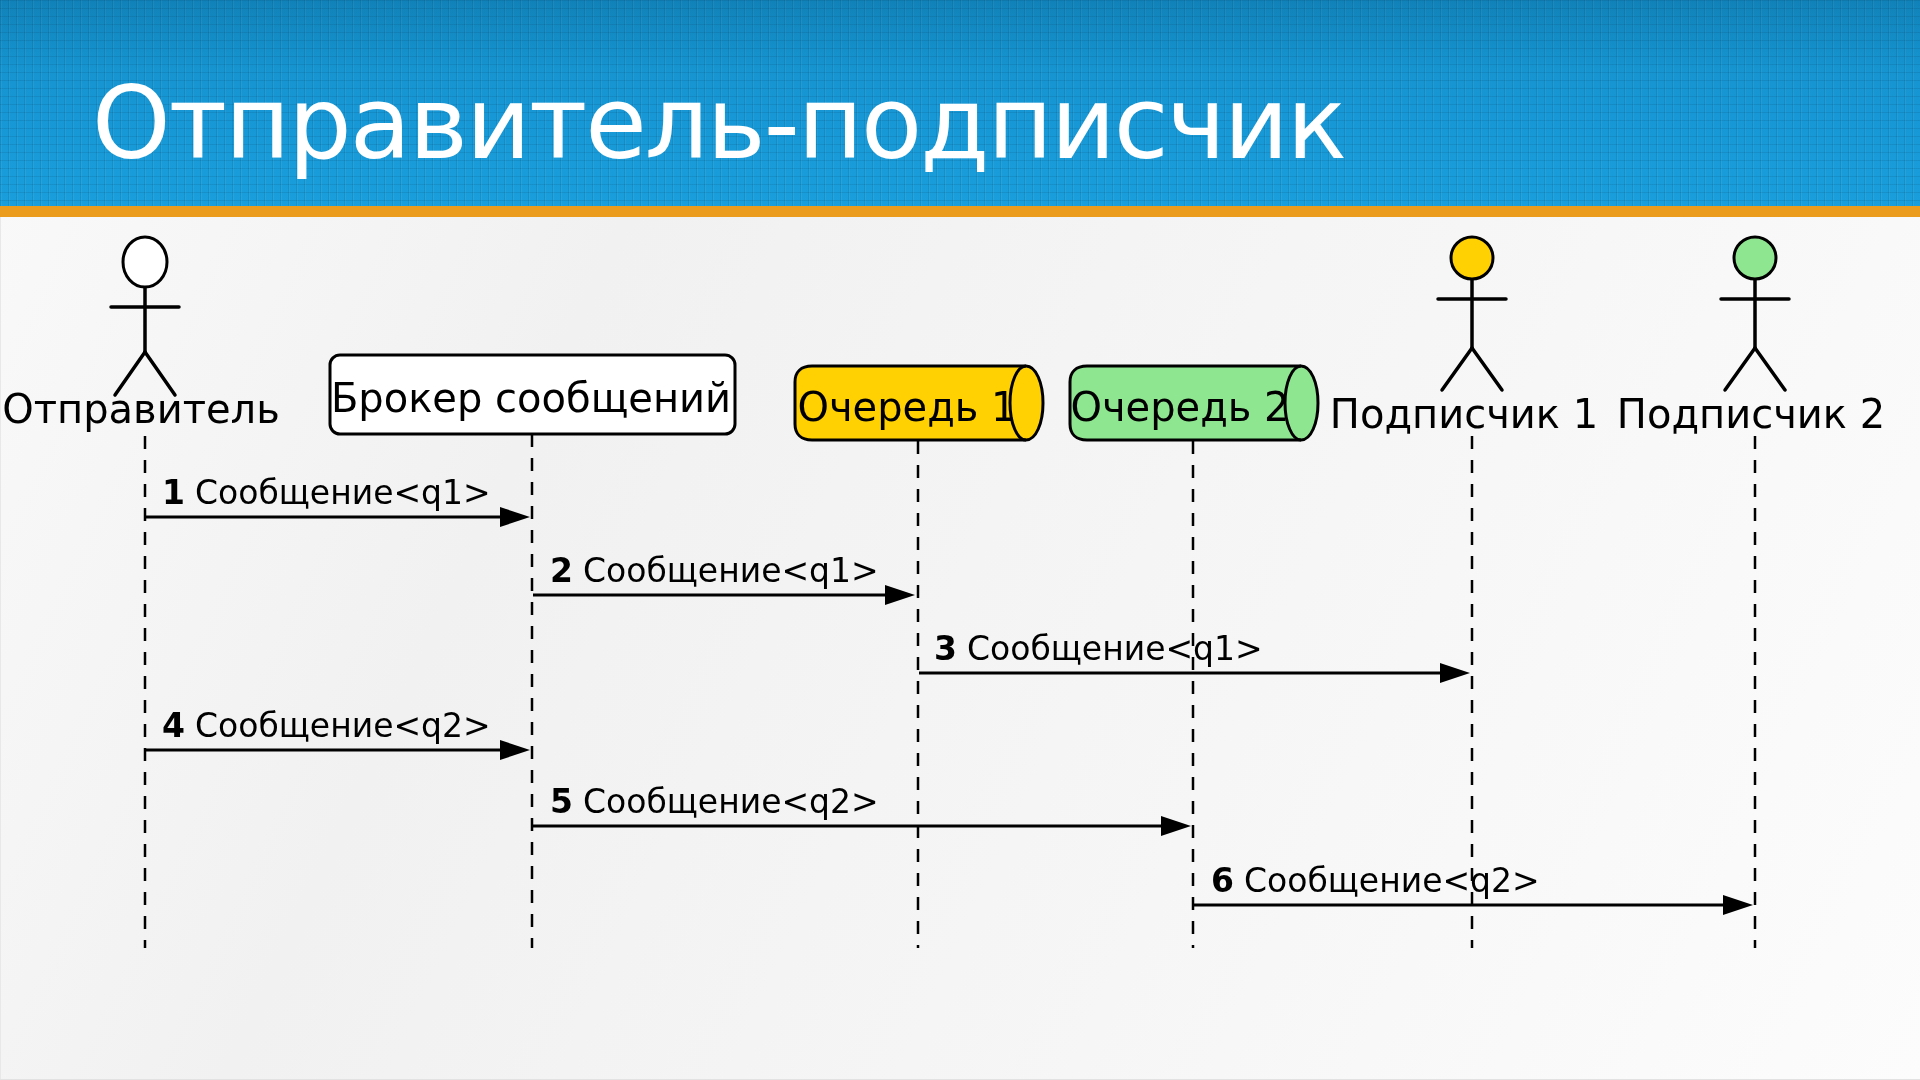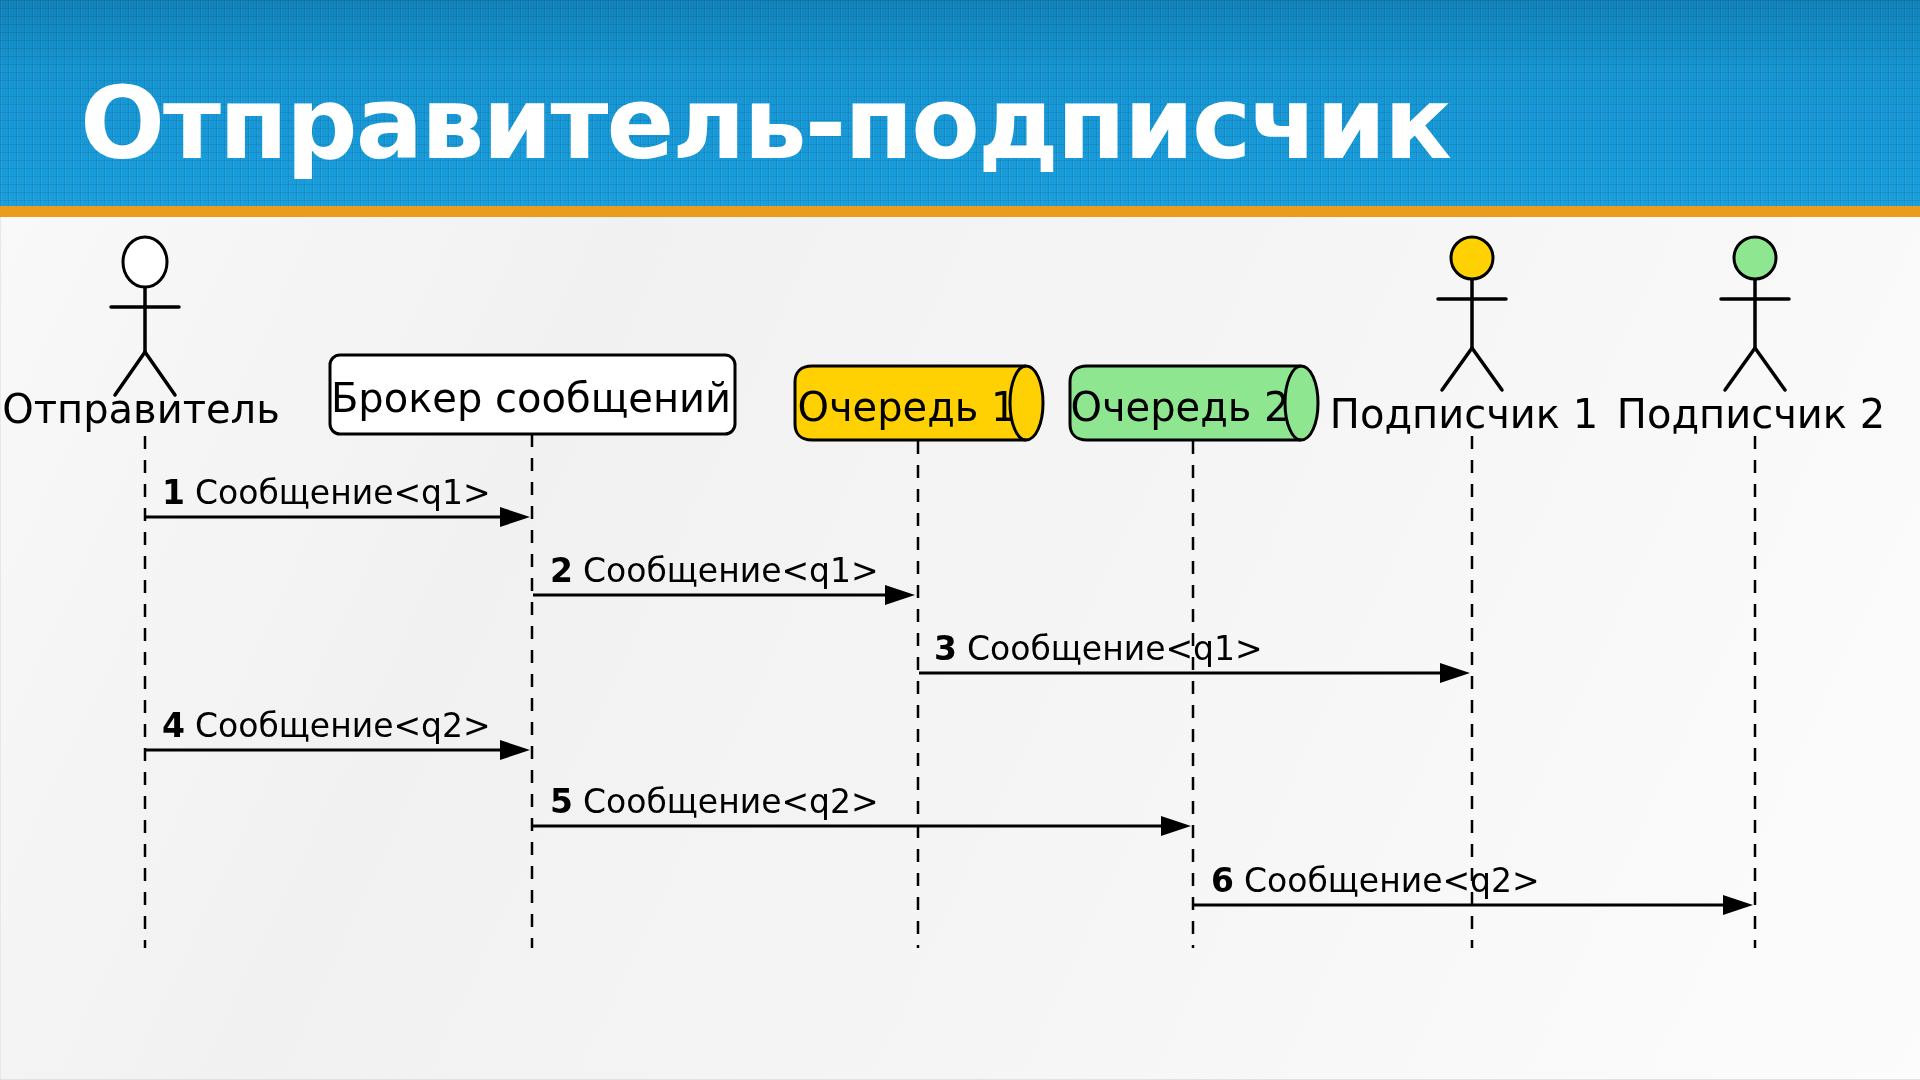--- a/index.html
+++ b/index.html
@@ -15,22 +15,22 @@
   }
   .header{
     position:absolute;top:0;left:0;width:1920px;height:206px;
     background:
       linear-gradient(to bottom, rgba(0,30,60,0.12), rgba(0,30,60,0) 70px),
       repeating-linear-gradient(to right,  rgba(8,62,95,0.14) 0 1px, rgba(255,255,255,0.05) 1px 2px, rgba(0,0,0,0) 2px 8px),
       repeating-linear-gradient(to bottom, rgba(8,62,95,0.14) 0 1px, rgba(0,0,0,0) 1px 8px),
       linear-gradient(to bottom,#1390CA 0%,#1797D5 55%,#1A9FDC 100%);
   }
   .slide-title{
-    position:absolute;left:80px;top:74px;margin:0;
-    color:#ffffff;font-size:100px;font-weight:700;line-height:1;
+    position:absolute;left:92px;top:74px;margin:0;
+    color:#ffffff;font-size:100px;font-weight:400;line-height:1;
     letter-spacing:-2px;white-space:nowrap;
   }
   .accent-bar{
     position:absolute;top:206px;left:0;width:1920px;height:11px;
     background:#EC9C1C;
   }
   svg.diagram{position:absolute;left:0;top:0;display:block;}
   .shape{stroke:#000;stroke-width:3;}
   .stick{stroke:#000;stroke-width:3.5;fill:none;stroke-linecap:round;}
   .lifeline{stroke:#000;stroke-width:2.5;stroke-dasharray:13 11;fill:none;}

